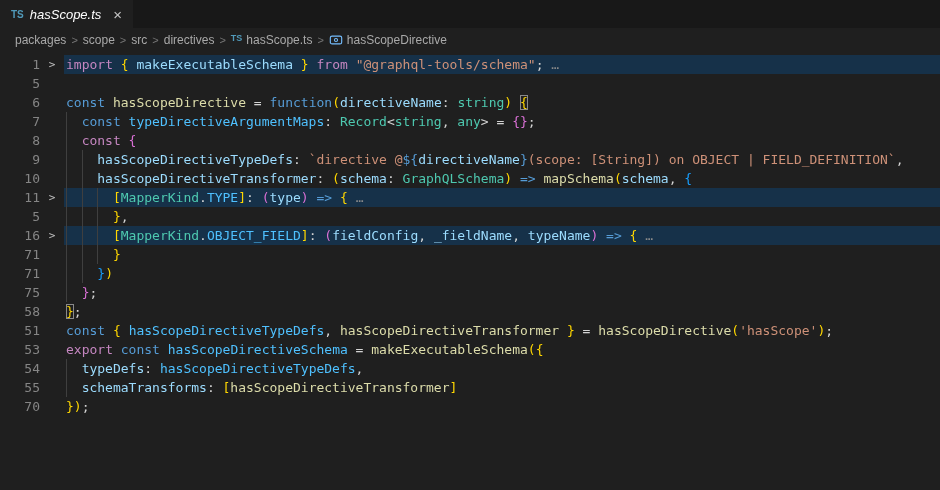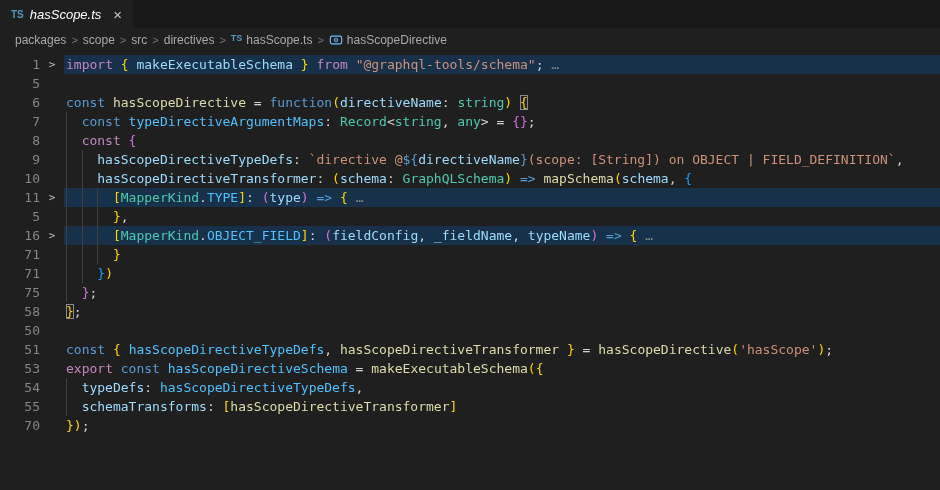--- a/index.html
+++ b/index.html
@@ -80,21 +80,20 @@
       <div class="line"><span class="gut-num">8</span><span class="gut-fold"></span><span class="code-wrap"><span class="guides" style="width: 2ch;"></span><span class="tok control" style="color: rgb(197, 134, 192);">const</span><span class="tok punct" style="color: rgb(212, 212, 212);"> </span><span class="tok bracket2" style="color: rgb(218, 112, 214);">{</span></span></div>
       <div class="line"><span class="gut-num">9</span><span class="gut-fold"></span><span class="code-wrap"><span class="guides" style="width: 4ch;"></span><span class="tok variable" style="color: rgb(156, 220, 254);">hasScopeDirectiveTypeDefs</span><span class="tok punct" style="color: rgb(212, 212, 212);">: </span><span class="tok string" style="color: rgb(206, 145, 120);">`directive @</span><span class="tok keyword" style="color: rgb(86, 156, 214);">${</span><span class="tok variable" style="color: rgb(156, 220, 254);">directiveName</span><span class="tok keyword" style="color: rgb(86, 156, 214);">}</span><span class="tok string" style="color: rgb(206, 145, 120);">(scope: [String]) on OBJECT | FIELD_DEFINITION`</span><span class="tok punct" style="color: rgb(212, 212, 212);">,</span></span></div>
       <div class="line"><span class="gut-num">10</span><span class="gut-fold"></span><span class="code-wrap"><span class="guides" style="width: 4ch;"></span><span class="tok variable" style="color: rgb(156, 220, 254);">hasScopeDirectiveTransformer</span><span class="tok punct" style="color: rgb(212, 212, 212);">: </span><span class="tok bracket1" style="color: rgb(255, 215, 0);">(</span><span class="tok variable" style="color: rgb(156, 220, 254);">schema</span><span class="tok punct" style="color: rgb(212, 212, 212);">: </span><span class="tok type" style="color: rgb(78, 201, 176);">GraphQLSchema</span><span class="tok bracket1" style="color: rgb(255, 215, 0);">)</span><span class="tok punct" style="color: rgb(212, 212, 212);"> </span><span class="tok keyword" style="color: rgb(86, 156, 214);">=&gt;</span><span class="tok punct" style="color: rgb(212, 212, 212);"> </span><span class="tok function" style="color: rgb(220, 220, 170);">mapSchema</span><span class="tok bracket1" style="color: rgb(255, 215, 0);">(</span><span class="tok variable" style="color: rgb(156, 220, 254);">schema</span><span class="tok punct" style="color: rgb(212, 212, 212);">, </span><span class="tok bracket3" style="color: rgb(23, 159, 255);">{</span></span></div>
       <div class="line hl"><span class="gut-num">11</span><span class="gut-fold">&gt;</span><span class="code-wrap"><span class="guides" style="width: 6ch;"></span><span class="tok bracket1" style="color: rgb(255, 215, 0);">[</span><span class="tok type" style="color: rgb(78, 201, 176);">MapperKind</span><span class="tok punct" style="color: rgb(212, 212, 212);">.</span><span class="tok constant" style="color: rgb(79, 193, 255);">TYPE</span><span class="tok bracket1" style="color: rgb(255, 215, 0);">]</span><span class="tok punct" style="color: rgb(212, 212, 212);">: </span><span class="tok bracket2" style="color: rgb(218, 112, 214);">(</span><span class="tok variable" style="color: rgb(156, 220, 254);">type</span><span class="tok bracket2" style="color: rgb(218, 112, 214);">)</span><span class="tok punct" style="color: rgb(212, 212, 212);"> </span><span class="tok keyword" style="color: rgb(86, 156, 214);">=&gt;</span><span class="tok punct" style="color: rgb(212, 212, 212);"> </span><span class="tok bracket1" style="color: rgb(255, 215, 0);">{</span><span class="tok punct" style="color: rgb(212, 212, 212);"> </span><span class="tok ellipsis" style="color: rgb(138, 138, 138);">…</span></span></div>
       <div class="line"><span class="gut-num">5</span><span class="gut-fold"></span><span class="code-wrap"><span class="guides" style="width: 6ch;"></span><span class="tok bracket1" style="color: rgb(255, 215, 0);">}</span><span class="tok punct" style="color: rgb(212, 212, 212);">,</span></span></div>
       <div class="line hl"><span class="gut-num">16</span><span class="gut-fold">&gt;</span><span class="code-wrap"><span class="guides" style="width: 6ch;"></span><span class="tok bracket1" style="color: rgb(255, 215, 0);">[</span><span class="tok type" style="color: rgb(78, 201, 176);">MapperKind</span><span class="tok punct" style="color: rgb(212, 212, 212);">.</span><span class="tok constant" style="color: rgb(79, 193, 255);">OBJECT_FIELD</span><span class="tok bracket1" style="color: rgb(255, 215, 0);">]</span><span class="tok punct" style="color: rgb(212, 212, 212);">: </span><span class="tok bracket2" style="color: rgb(218, 112, 214);">(</span><span class="tok variable" style="color: rgb(156, 220, 254);">fieldConfig</span><span class="tok punct" style="color: rgb(212, 212, 212);">, </span><span class="tok variable" style="color: rgb(156, 220, 254);">_fieldName</span><span class="tok punct" style="color: rgb(212, 212, 212);">, </span><span class="tok variable" style="color: rgb(156, 220, 254);">typeName</span><span class="tok bracket2" style="color: rgb(218, 112, 214);">)</span><span class="tok punct" style="color: rgb(212, 212, 212);"> </span><span class="tok keyword" style="color: rgb(86, 156, 214);">=&gt;</span><span class="tok punct" style="color: rgb(212, 212, 212);"> </span><span class="tok bracket1" style="color: rgb(255, 215, 0);">{</span><span class="tok punct" style="color: rgb(212, 212, 212);"> </span><span class="tok ellipsis" style="color: rgb(138, 138, 138);">…</span></span></div>
       <div class="line"><span class="gut-num">71</span><span class="gut-fold"></span><span class="code-wrap"><span class="guides" style="width: 6ch;"></span><span class="tok bracket1" style="color: rgb(255, 215, 0);">}</span></span></div>
       <div class="line"><span class="gut-num">71</span><span class="gut-fold"></span><span class="code-wrap"><span class="guides" style="width: 4ch;"></span><span class="tok bracket3" style="color: rgb(23, 159, 255);">}</span><span class="tok bracket1" style="color: rgb(255, 215, 0);">)</span></span></div>
       <div class="line"><span class="gut-num">75</span><span class="gut-fold"></span><span class="code-wrap"><span class="guides" style="width: 2ch;"></span><span class="tok bracket2" style="color: rgb(218, 112, 214);">}</span><span class="tok punct" style="color: rgb(212, 212, 212);">;</span></span></div>
       <div class="line"><span class="gut-num">58</span><span class="gut-fold"></span><span class="code-wrap"><span class="tok bracket1 match" style="color: rgb(255, 215, 0);">}</span><span class="tok punct" style="color: rgb(212, 212, 212);">;</span></span></div>
-      <div class="line"><span class="gut-num">50</span><span class="gut-fold"></span><span class="code-wrap"></span></div>
       <div class="line"><span class="gut-num">51</span><span class="gut-fold"></span><span class="code-wrap"><span class="tok keyword" style="color: rgb(86, 156, 214);">const</span><span class="tok punct" style="color: rgb(212, 212, 212);"> </span><span class="tok bracket1" style="color: rgb(255, 215, 0);">{</span><span class="tok punct" style="color: rgb(212, 212, 212);"> </span><span class="tok constant" style="color: rgb(79, 193, 255);">hasScopeDirectiveTypeDefs</span><span class="tok punct" style="color: rgb(212, 212, 212);">, </span><span class="tok function" style="color: rgb(220, 220, 170);">hasScopeDirectiveTransformer</span><span class="tok punct" style="color: rgb(212, 212, 212);"> </span><span class="tok bracket1" style="color: rgb(255, 215, 0);">}</span><span class="tok punct" style="color: rgb(212, 212, 212);"> = </span><span class="tok function" style="color: rgb(220, 220, 170);">hasScopeDirective</span><span class="tok bracket1" style="color: rgb(255, 215, 0);">(</span><span class="tok string" style="color: rgb(206, 145, 120);">'hasScope'</span><span class="tok bracket1" style="color: rgb(255, 215, 0);">)</span><span class="tok punct" style="color: rgb(212, 212, 212);">;</span></span></div>
       <div class="line"><span class="gut-num">53</span><span class="gut-fold"></span><span class="code-wrap"><span class="tok control" style="color: rgb(197, 134, 192);">export</span><span class="tok punct" style="color: rgb(212, 212, 212);"> </span><span class="tok keyword" style="color: rgb(86, 156, 214);">const</span><span class="tok punct" style="color: rgb(212, 212, 212);"> </span><span class="tok constant" style="color: rgb(79, 193, 255);">hasScopeDirectiveSchema</span><span class="tok punct" style="color: rgb(212, 212, 212);"> = </span><span class="tok function" style="color: rgb(220, 220, 170);">makeExecutableSchema</span><span class="tok bracket1" style="color: rgb(255, 215, 0);">(</span><span class="tok bracket1" style="color: rgb(255, 215, 0);">{</span></span></div>
       <div class="line"><span class="gut-num">54</span><span class="gut-fold"></span><span class="code-wrap"><span class="guides" style="width: 2ch;"></span><span class="tok variable" style="color: rgb(156, 220, 254);">typeDefs</span><span class="tok punct" style="color: rgb(212, 212, 212);">: </span><span class="tok constant" style="color: rgb(79, 193, 255);">hasScopeDirectiveTypeDefs</span><span class="tok punct" style="color: rgb(212, 212, 212);">,</span></span></div>
       <div class="line"><span class="gut-num">55</span><span class="gut-fold"></span><span class="code-wrap"><span class="guides" style="width: 2ch;"></span><span class="tok variable" style="color: rgb(156, 220, 254);">schemaTransforms</span><span class="tok punct" style="color: rgb(212, 212, 212);">: </span><span class="tok bracket1" style="color: rgb(255, 215, 0);">[</span><span class="tok function" style="color: rgb(220, 220, 170);">hasScopeDirectiveTransformer</span><span class="tok bracket1" style="color: rgb(255, 215, 0);">]</span></span></div>
       <div class="line"><span class="gut-num">70</span><span class="gut-fold"></span><span class="code-wrap"><span class="tok bracket1" style="color: rgb(255, 215, 0);">}</span><span class="tok bracket1" style="color: rgb(255, 215, 0);">)</span><span class="tok punct" style="color: rgb(212, 212, 212);">;</span></span></div>
     </div>
 
 </div>
 
 </body></html>

